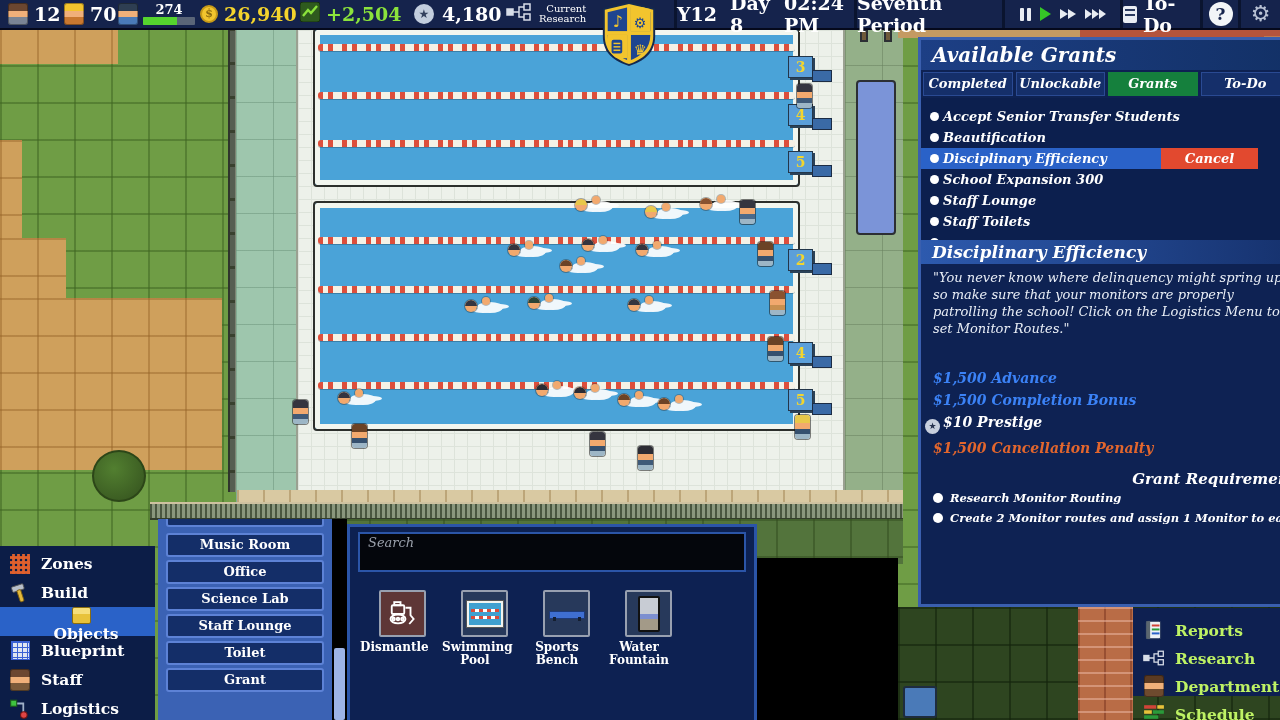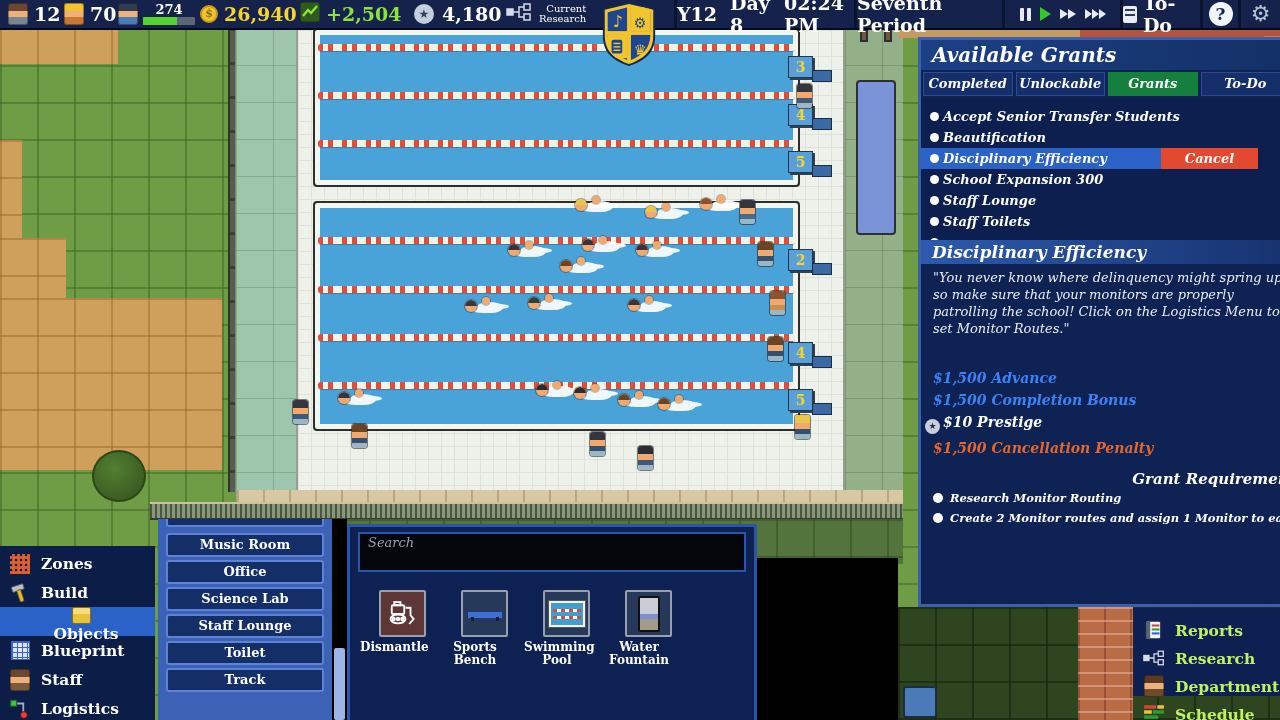--- a/index.html
+++ b/index.html
@@ -560,21 +560,21 @@
       </div>
     </div>
 
   <div id="room-panel">
       <div class="room-btn partial"></div>
       <div class="room-btn">Music Room</div>
       <div class="room-btn">Office</div>
       <div class="room-btn">Science Lab</div>
       <div class="room-btn">Staff Lounge</div>
       <div class="room-btn">Toilet</div>
-      <div class="room-btn">Track</div>
+      <div class="room-btn">Grant</div>
     </div>
   <div id="room-scrollgap">
     <div id="room-scrollthumb"></div>
   </div>
 
   <div id="objects-panel">
     <div id="obj-search">Search</div>
     <div id="obj-tiles">
       <div class="obj-item">
         <div class="obj-tile red">
@@ -587,29 +587,29 @@
                 <circle cx="8" cy="16" r="1"></circle>
                 <circle cx="11.5" cy="16" r="1"></circle>
                 <path d="M14 7 L18 7 L18 13 L20.5 16 L17 20"></path>
               </g>
             </svg>
         </div>
         <div class="obj-label">Dismantle</div>
       </div>
       <div class="obj-item">
         <div class="obj-tile">
+            <div class="pool-mini"></div>
+          </div>
+        <div class="obj-label">Swimming Pool</div>
+      </div>
+      <div class="obj-item">
+        <div class="obj-tile">
             <div class="bench-mini"></div>
           </div>
         <div class="obj-label">Sports Bench</div>
-      </div>
-      <div class="obj-item">
-        <div class="obj-tile">
-            <div class="pool-mini"></div>
-          </div>
-        <div class="obj-label">Swimming Pool</div>
       </div>
       <div class="obj-item">
         <div class="obj-tile">
             <div class="fountain-mini"></div>
           </div>
         <div class="obj-label">Water Fountain</div>
       </div>
     </div>
   </div>
 

